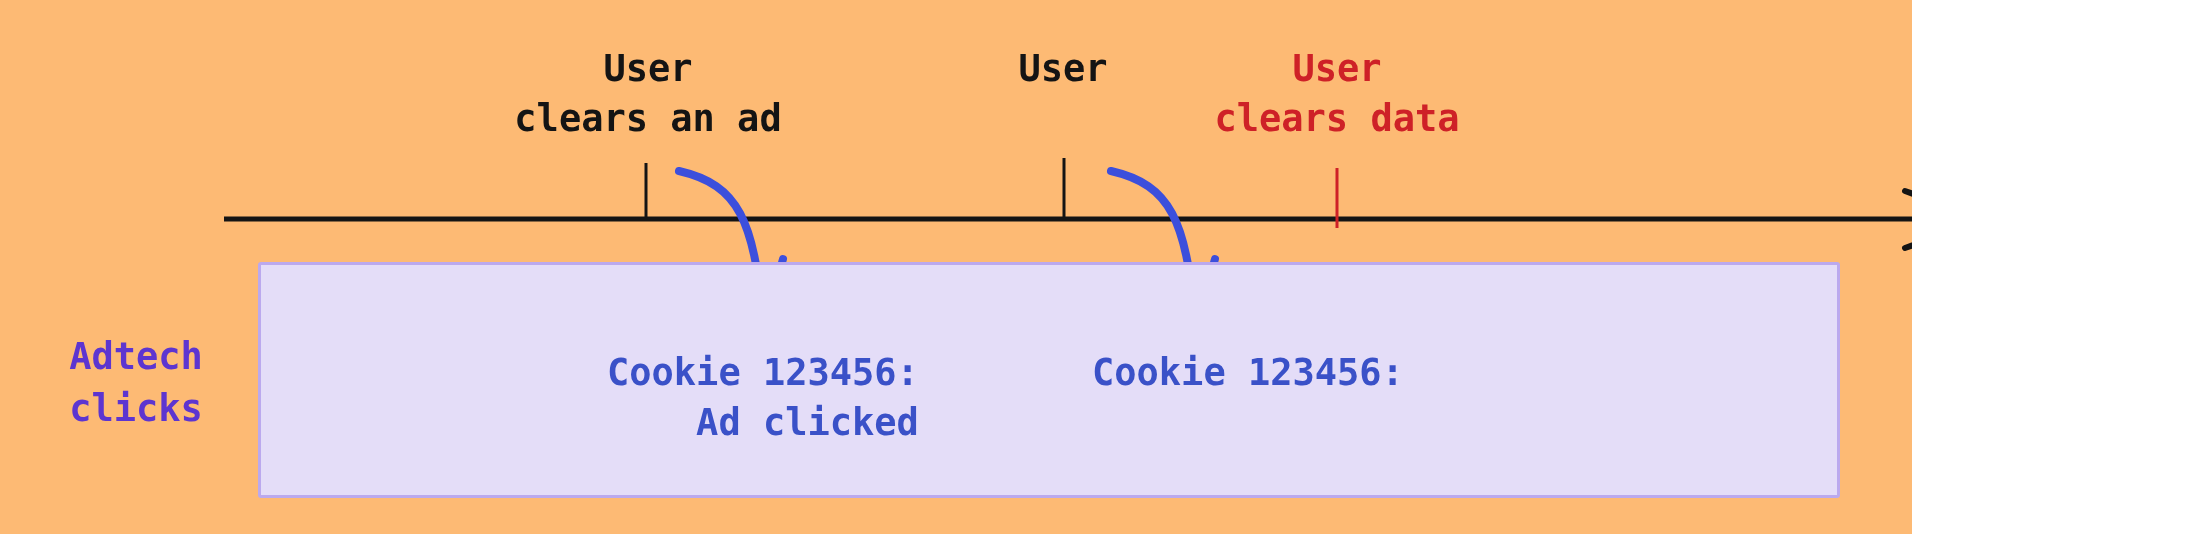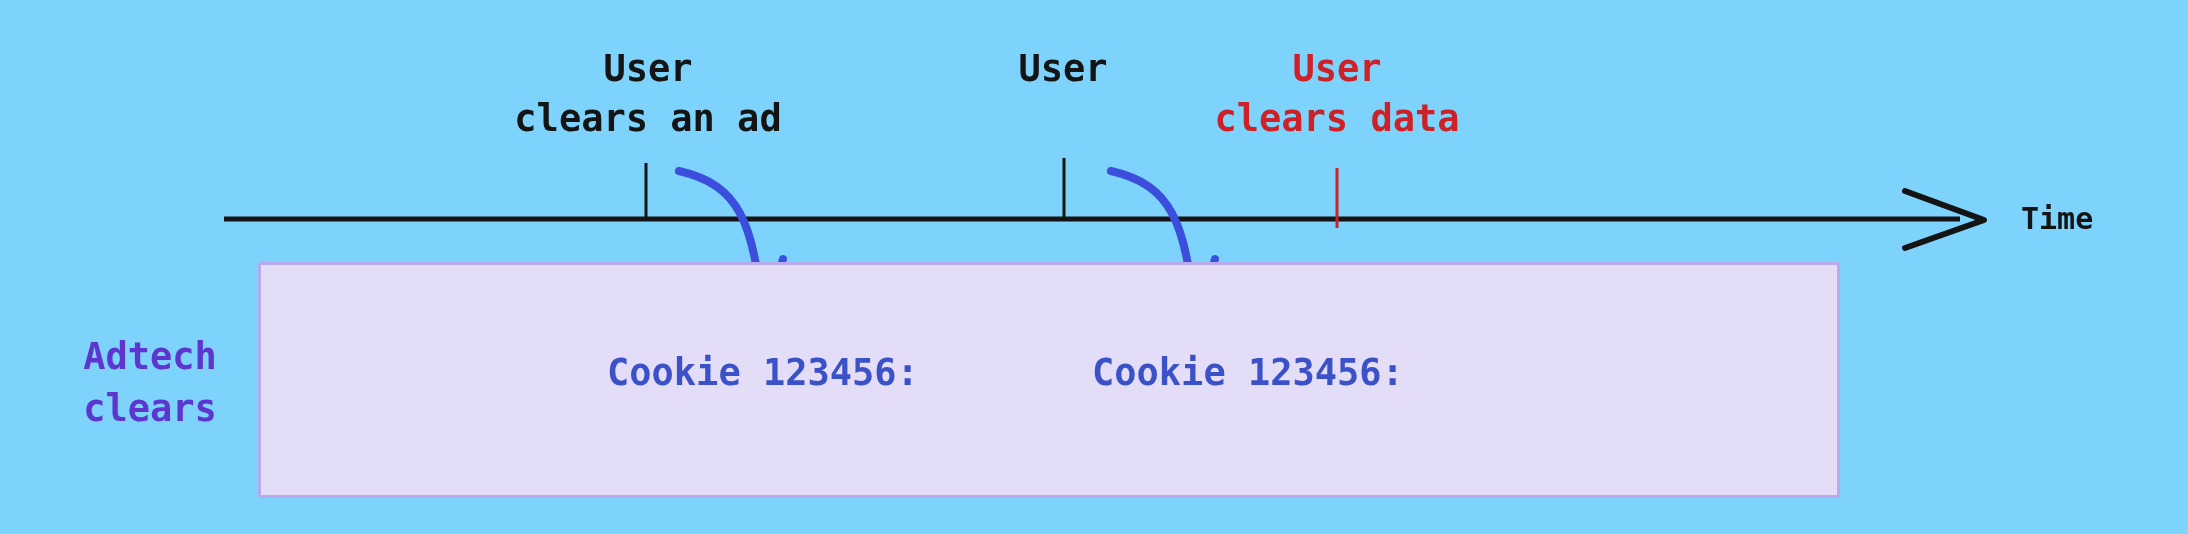--- a/index.html
+++ b/index.html
@@ -1,20 +1,20 @@
 <!DOCTYPE html>
 <html style="--ink: #141414; --red: #CE2127; --purple: #5D35D0; --text-blue: #3A51C8; --arrow-blue: #3C4FDC; --box-fill: #E4DDF8; --box-border: #BBA9EE;"><head>
 <meta charset="utf-8">
 <style>
   html,body{margin:0;padding:0;background:#ffffff;}
   .canvas{
     position:relative;
-    width:2188px;
+    width:1912px;
     height:534px;
-    background:#7dd3fc;
+    background:#fdba74;
     overflow:hidden;
     font-family:"DejaVu Sans Mono", monospace;
     font-weight:700;
     text-decoration:underline;
   }
   .overlay{
     position:absolute;
     left:0;top:0;
     width:2188px;height:534px;
     pointer-events:none;
@@ -45,21 +45,21 @@
     top:262px;
     width:1582px;
     height:236px;
     box-sizing:border-box;
     background:var(--box-fill,#E4DDF8);
     border:3px solid var(--box-border,#BBA9EE);
     border-radius:3px;
   }
   .adtech-label{
     position:absolute;
-    left:150px;
+    left:136px;
     top:331px;
     transform:translateX(-50%);
     text-align:right;
     font-size:37px;
     line-height:52px;
     color:var(--purple,#5D35D0);
     white-space:nowrap;
   }
   .cookie-record{
     position:absolute;
@@ -107,24 +107,25 @@
     <div>User</div>
     <div>clears data</div>
   </div>
 
   <div class="time-label">Time</div>
 
   <div class="server-box"></div>
 
   <div class="adtech-label">
     <div>Adtech</div>
-    <div>clears</div>
+    <div>clicks</div>
   </div>
 
   <div class="cookie-record first">
     <div>Cookie 123456:</div>
+    <div>Ad clicked</div>
   </div>
 
   <div class="cookie-record second">
     <div>Cookie 123456:</div>
   </div>
 
 </div>
 
 </body></html>

